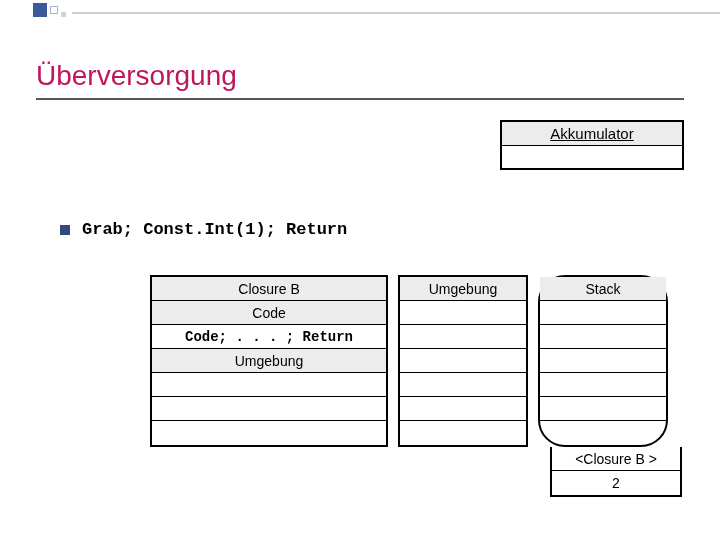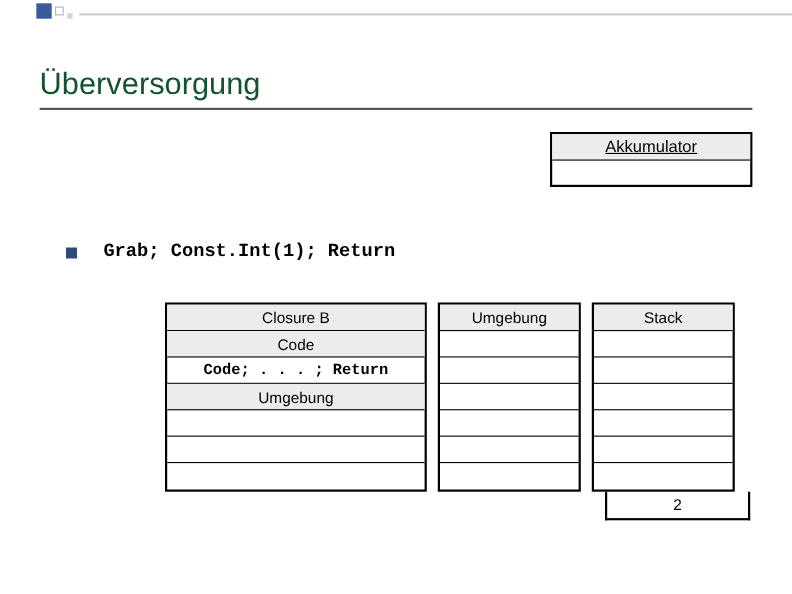--- a/index.html
+++ b/index.html
@@ -38,21 +38,21 @@
   .topbar .line {
     position: absolute;
     left: 72px; right: 0px; top: 12px;
     height: 2px;
     background: #d0d0d0;
   }
   .title {
     position: absolute;
     left: 36px; top: 60px;
     font-size: 28px;
-    color: #14532d;
+    color: #be185d;
     font-weight: normal;
   }
   .title-underline {
     position: absolute;
     left: 36px; top: 98px;
     right: 36px;
     height: 2px;
     background: #555;
   }
   .akku-box {
@@ -70,21 +70,20 @@
     text-decoration: underline;
   }
   .akku-box .empty {
     height: 22px;
   }
   .bullet-row {
     position: absolute;
     left: 60px; top: 220px;
     display: flex;
     align-items: center;
-    gap: 12px;
   }
   .bullet {
     width: 10px; height: 10px;
     background: #2f4a7a;
     margin-right: 12px;
   }
   .bullet-text {
     font-family: "Courier New", monospace;
     font-size: 17px;
     font-weight: bold;
@@ -94,21 +93,21 @@
     position: absolute;
     left: 150px; top: 275px;
     display: flex;
   }
   .col {
     border: 2px solid #000;
     margin-right: 10px;
   }
   .colA { width: 238px; }
   .colB { width: 130px; }
-  .colC { width: 130px; margin-right: 0; }
+  .colC { width: 130px; margin-right: 0; border-radius: 27px; }
   .cell {
     height: 24px;
     border-bottom: 1px solid #000;
     text-align: center;
     font-size: 14px;
     line-height: 24px;
     overflow: hidden;
   }
   .cell.hdr { background: #ececec; }
   .cell.mono { font-family: "Courier New", monospace; font-weight: bold; }
@@ -169,14 +168,15 @@
     <div class="cell"></div>
     <div class="cell"></div>
     <div class="cell"></div>
     <div class="cell"></div>
     <div class="cell"></div>
     <div class="cell"></div>
   </div>
 </div>
 
 <div class="stack-bottom">
+  <div class="cell">&lt;Closure B &gt;</div>
   <div class="cell">2</div>
 </div>
 
 </body></html>

